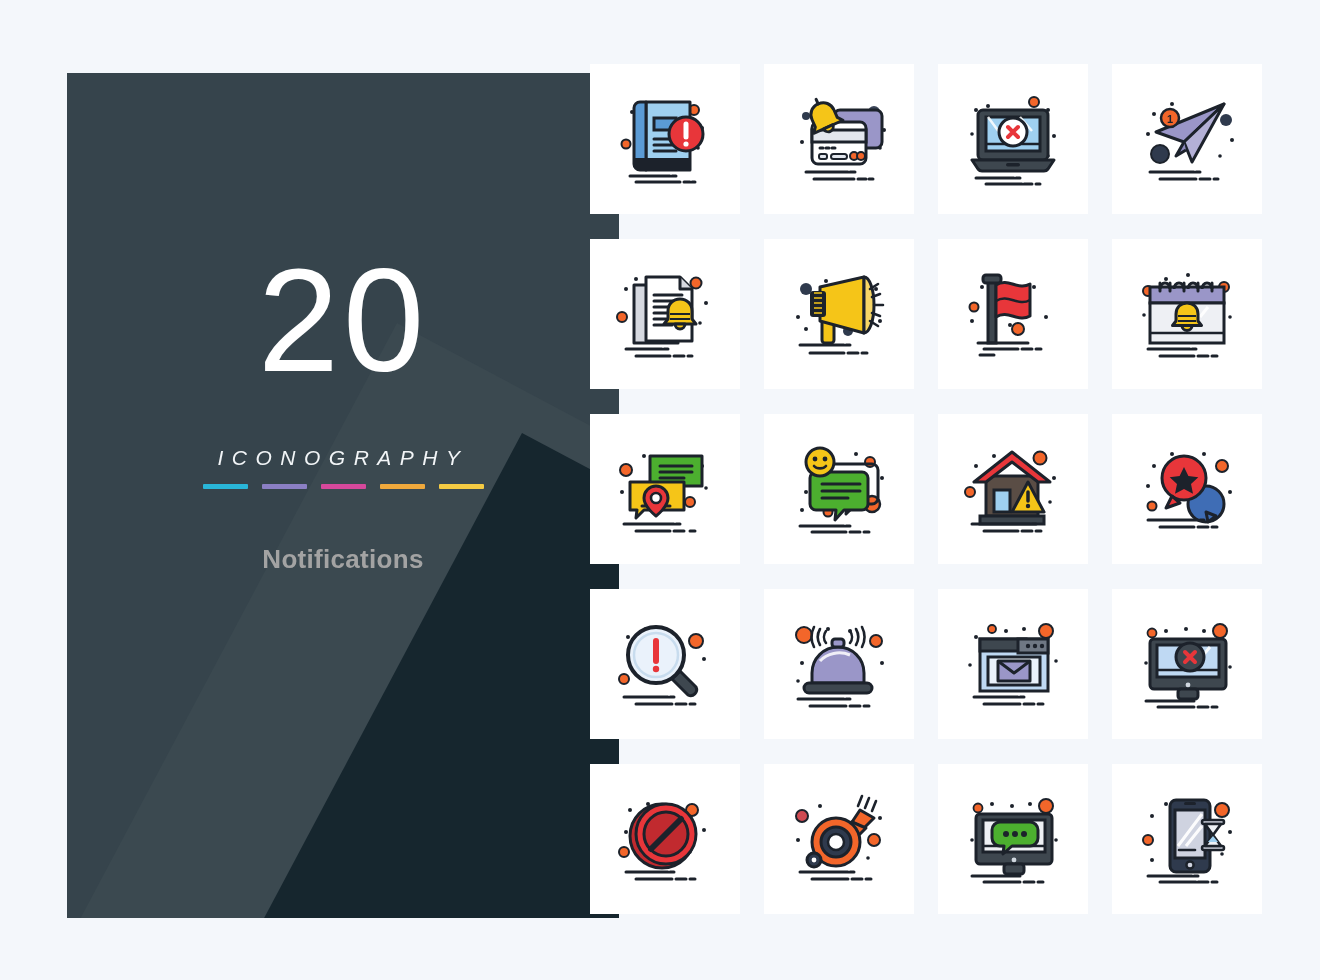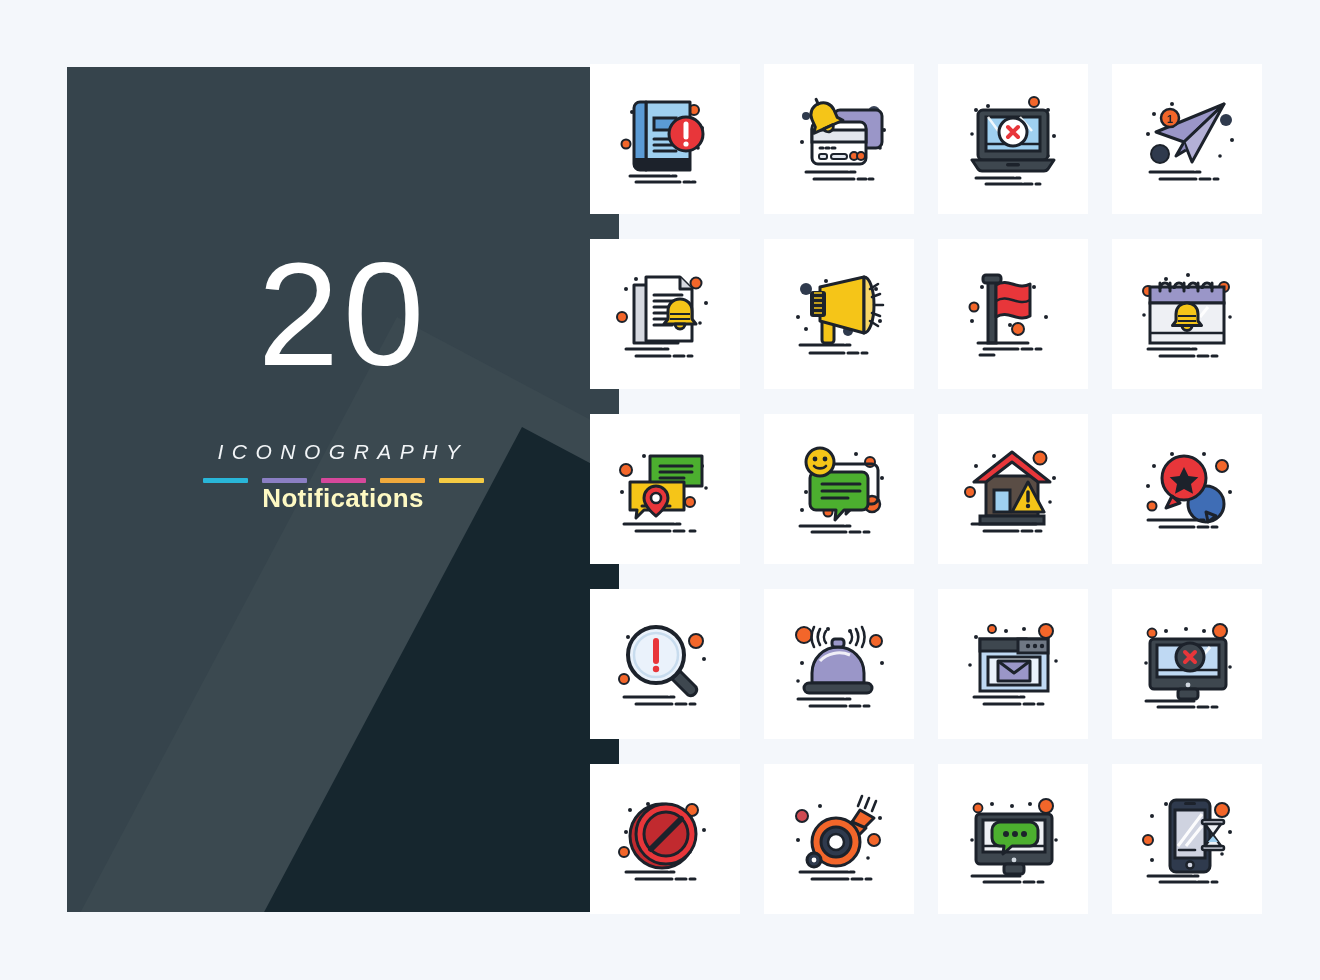--- a/index.html
+++ b/index.html
@@ -7,21 +7,21 @@
     width:1320px;height:980px;
     background:#f4f7fb;
     font-family:"Liberation Sans", sans-serif;
     overflow:hidden;
     position:relative;
   }
   .page{position:relative;width:1320px;height:980px;}
 
   
   .cover{
-    position:absolute;left:67px;top:67px;width:552px;height:845px;
+    position:absolute;left:67px;top:73px;width:552px;height:845px;
     background:#36444c;
     overflow:hidden;
   }
   .cover .band{position:absolute;pointer-events:none;}
   .band-br{
     left:330px;top:250px;width:430px;height:1100px;
     background:#3b4950;transform:rotate(28deg);transform-origin:0% 0%;
   }
   .band-br2{
     left:455px;top:360px;width:430px;height:1100px;
@@ -35,21 +35,22 @@
     color:#ffffff;font-weight:300;letter-spacing:4px;
     font-family:"Liberation Sans", sans-serif;
   }
   .brand{
     margin-top:52px;
     font-size:21px;color:#f2f5f7;letter-spacing:8.5px;font-weight:400;font-style:italic;
   }
   .rules{margin-top:14px;display:flex;gap:14px;}
   .rules i{display:block;width:45px;height:5px;border-radius:1px;}
   .subject{
-    font-size:26px;color:#fef9c3;font-weight:700;letter-spacing:.3px;
+    margin-top:55px;
+    font-size:26px;color:#a3a3a3;font-weight:700;letter-spacing:.3px;
   }
 
   
   .grid{
     position:absolute;left:590px;top:64px;
     width:690px;
     display:grid;
     grid-template-columns:repeat(4,150px);
     grid-auto-rows:150px;
     column-gap:24px;row-gap:25px;

